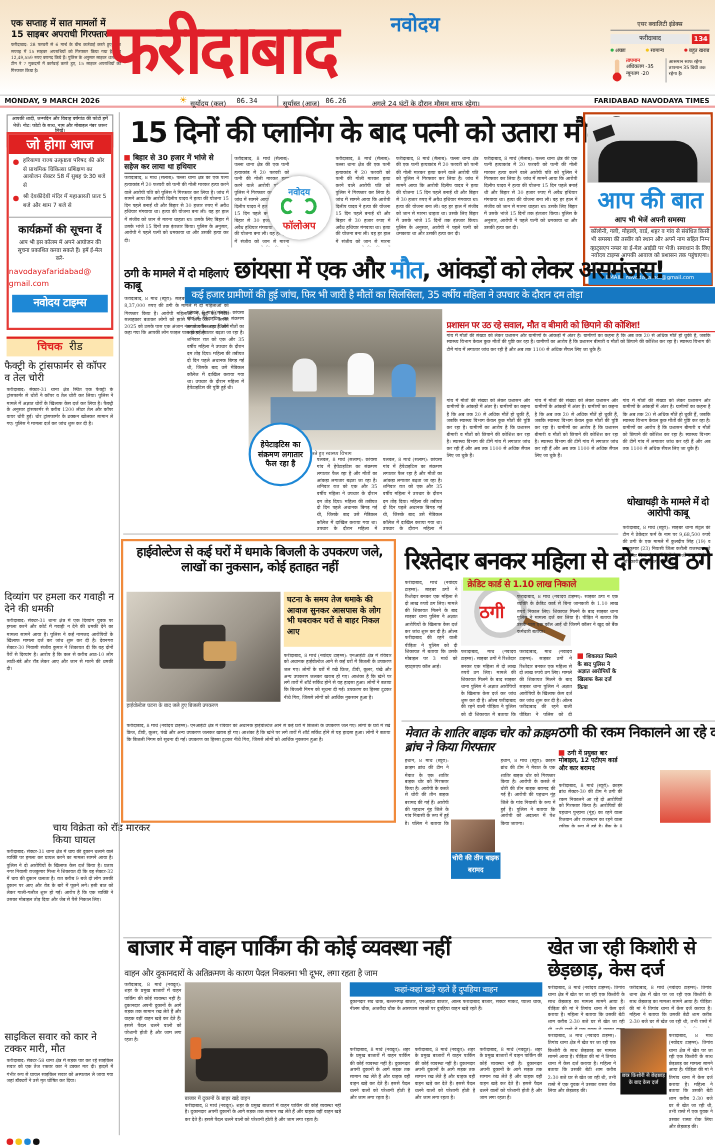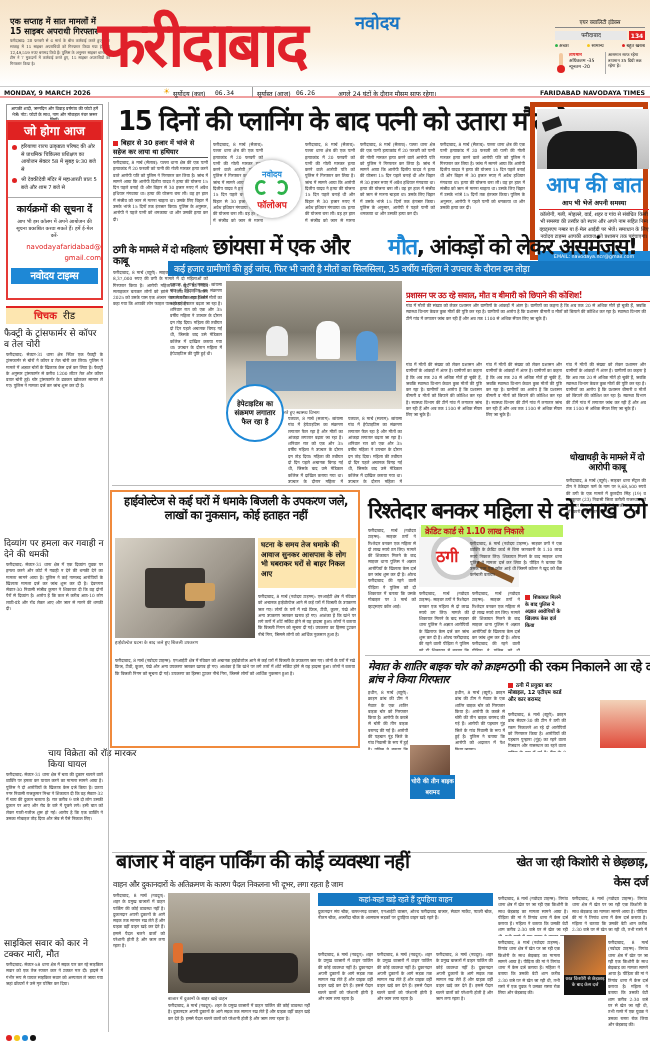--- a/index.html
+++ b/index.html
@@ -25,27 +25,27 @@
 
   
   #left-col { left: 0; top: 102px; width: 108px; height: 941px; }
   .left-box { position: absolute; left: 6px; width: 97px; }
   #today-box { top: 18px; height: 180px; border: 2px solid #e53935; background: #fff; }
   #today-title { background: #e02222; color: #fff; font-weight: bold; font-size: 12px; text-align: center; height: 18px; line-height: 18px; }
   .today-item { position: relative; padding-left: 10px; font-size: 5.2px; line-height: 7.5px; margin: 3px 3px 2px 3px; color: #222; }
   .today-item::before { content: ""; position: absolute; left: 1px; top: 2px; width: 5px; height: 5px; border-radius: 50%; background: #e02222; }
   #notice-title { font-weight: bold; font-size: 9.5px; text-align: center; margin-top: 6px; border-top: 1px solid #aaa; padding-top: 4px; }
   #notice-text { font-size: 5px; line-height: 7px; text-align: center; padding: 3px 5px; color: #222; }
-  #notice-email { font-size: 7px; text-align: right; color: #e02222; line-height: 11px; padding-left: 16px; }
+  #notice-email { font-size: 7px; text-align: left; color: #e02222; line-height: 11px; }
   #notice-logo { margin: 4px 3px 0 3px; background: #1e88d6; color: #fff; font-weight: bold; font-size: 10px; text-align: center; line-height: 16px; letter-spacing: -0.3px; }
   #chick-read { left: 6px; top: 204px; width: 97px; height: 18px; background: #fde6b0; border-top: 2px solid #e02222; font-size: 10px; text-align: center; line-height: 16px; }
   .left-hl { font-family: "DejaVu Sans", sans-serif; font-size: 9px; line-height: 11px; color: #111; text-align: left; position: absolute; left: 4px; width: 100px; }
 
   
-  #aap-box { left: 530px; top: 102px; width: 118px; height: 158px; border: 5px solid #c2410c; }
+  #aap-box { left: 530px; top: 102px; width: 118px; height: 158px; border: 2px solid #c2410c; }
   #aap-title { position: absolute; left: 4px; top: 66px; width: 110px; text-align: center; color: #1e88d6; font-weight: bold; font-size: 21px; line-height: 24px; letter-spacing: -0.5px; }
   #aap-sub { position: absolute; left: 4px; top: 91px; width: 110px; text-align: center; font-size: 6.4px; font-weight: bold; border-bottom: 1px solid #e02222; padding-bottom: 2px; }
   #aap-text { position: absolute; left: 4px; top: 104px; width: 110px; font-size: 5.1px; line-height: 7.3px; text-align: center; color: #222; }
   #aap-email { position: absolute; left: 3px; top: 144px; width: 112px; height: 11px; background: #1e88d6; color: #fff; font-size: 4.8px; line-height: 11px; text-align: center; }
 
   .blue-band { position: absolute; background: #1678c2; color: #fff; font-family: "DejaVu Sans", sans-serif; white-space: nowrap; overflow: hidden; }
   .yellow-band { position: absolute; background: #bef264; color: #c4161c; font-weight: bold; font-family: "DejaVu Sans", sans-serif; white-space: nowrap; overflow: hidden; }
   .red-marker { display: inline-block; width: 5px; height: 5px; background: #e02222; margin-right: 3px; vertical-align: middle; }
   .orange-box { position: absolute; border: 2px solid #f08a3c; }
 </style>
@@ -162,21 +162,21 @@
   <div id="aap-sub">आप भी भेजें अपनी समस्या</div>
   <div id="aap-text">कॉलोनी, गली, मोहल्ले, वार्ड, शहर व गांव से संबंधित किसी भी समस्या की तस्वीर को स्थान और अपने नाम सहित निम्न व्हाट्सएप नम्बर या ई-मेल आईडी पर भेजें। समाधान के लिए नवोदय टाइम्स आपकी आवाज को प्रशासन तक पहुंचाएगा।</div>
   <div id="aap-email">EMAIL: navodaya.ncr@gmail.com</div>
 </div>
 
 <div class="col-rule" style="left:210px;top:140px;height:85px;"></div>
 <div class="abs hl-md" style="left:113px;top:244px;width:95px;font-size:10px;">ठगी के मामले में दो महिलाएं काबू</div>
 <div class="bodytext abs" style="left:113px;top:270px;width:95px;height:210px;">फरीदाबाद, 8 मार्च (ब्यूरो): साइबर थाना सेंट्रल की टीम ने 8,37,000 रुपए की ठगी के मामले में दो महिलाओं को गिरफ्तार किया है। आरोपी महिलाओं ने खुद को निवेश सलाहकार बताकर लोगों को झांसे में लिया था। 7 अगस्त 2025 को उसके पास एक अंजान नंबर से कॉल आया जिसमें कहा गया कि आपकी लोन फाइल पास हो गई है।</div>
 
 <div class="abs hl-xl" style="left:213px;top:236px;font-size:22px;">
-  <span>छांयसा में एक और </span><span style="color:#1e88d6;margin-left:33px;">मौत</span><span>, आंकड़ों को लेकर असमंजस!</span>
+  <span>छांयसा में एक और </span><span style="color:#1e88d6;">मौत</span><span>, आंकड़ों को लेकर असमंजस!</span>
 </div>
 <div class="blue-band" style="left:168px;top:261px;width:482px;height:15px;font-size:9.2px;line-height:15px;padding-left:6px;letter-spacing:-0.4px;">कई हजार ग्रामीणों की हुई जांच, फिर भी जारी है मौतों का सिलसिला, 35 वर्षीय महिला ने उपचार के दौरान दम तोड़ा</div>
 
 <div class="bodytext abs" style="left:170px;top:282px;width:52px;height:180px;">पलवल, 8 मार्च (सलाम): छांयसा गांव में हेपेटाइटिस का संक्रमण लगातार फैल रहा है और मौतों का आंकड़ा लगातार बढ़ता जा रहा है। शनिवार रात को एक और 35 वर्षीय महिला ने उपचार के दौरान दम तोड़ दिया। महिला की तबीयत दो दिन पहले अचानक बिगड़ गई थी, जिसके बाद उसे मेडिकल कॉलेज में दाखिल कराया गया था। उपचार के दौरान महिला में हेपेटाइटिस की पुष्टि हुई थी।</div>
 <div class="photo" style="left:226px;top:281px;width:176px;height:128px;background:linear-gradient(180deg,#a9a396 0%,#7d786c 40%,#c9c2b4 70%,#e6e2d8 100%);">
   <div style="position:absolute;left:40px;top:45px;width:22px;height:30px;background:#eee;border-radius:10px 10px 2px 2px;"></div>
   <div style="position:absolute;left:90px;top:40px;width:24px;height:38px;background:#fafafa;border-radius:10px 10px 2px 2px;"></div>
   <div style="position:absolute;left:130px;top:50px;width:22px;height:30px;background:#5b9bd5;border-radius:10px 10px 2px 2px;"></div>
   <div style="position:absolute;left:20px;top:80px;width:150px;height:30px;background:#4c7fb0;opacity:0.7;"></div>
 </div>
@@ -242,21 +242,21 @@
   <div style="position:absolute;left:5px;top:50px;width:10px;height:20px;background:#e07030;border-radius:3px;"></div>
 </div>
 <div class="abs" style="left:168px;top:995px;width:142px;font-size:4.6px;color:#333;">बाजार में दुकानों के बाहर खड़े वाहन</div>
 <div class="bodytext abs" style="left:168px;top:1003px;width:142px;height:30px;">फरीदाबाद, 8 मार्च (नवदूत): शहर के प्रमुख बाजारों में वाहन पार्किंग की कोई व्यवस्था नहीं है। दुकानदार अपनी दुकानों के आगे सड़क तक सामान रख लेते हैं और ग्राहक वहीं वाहन खड़े कर देते हैं। इससे पैदल चलने वालों को परेशानी होती है और जाम लगा रहता है।</div>
 <div class="blue-band" style="left:318px;top:893px;width:175px;height:13px;font-size:7.5px;line-height:13px;text-align:center;letter-spacing:-0.2px;">कहां-कहां खड़े रहते हैं दुपहिया वाहन</div>
 <div class="bodytext abs" style="left:318px;top:909px;width:175px;height:40px;">दुकानदार संघ चौक, बल्लभगढ़ बाजार, एनआईटी बाजार, ओल्ड फरीदाबाद बाजार, सेक्टर मार्केट, प्याली चौक, नीलम चौक, अजरौंदा चौक के आसपास सड़कों पर दुपहिया वाहन खड़े रहते हैं।</div>
 <div class="bodytext abs" style="left:318px;top:952px;width:55px;height:80px;">फरीदाबाद, 8 मार्च (नवदूत): शहर के प्रमुख बाजारों में वाहन पार्किंग की कोई व्यवस्था नहीं है। दुकानदार अपनी दुकानों के आगे सड़क तक सामान रख लेते हैं और ग्राहक वहीं वाहन खड़े कर देते हैं। इससे पैदल चलने वालों को परेशानी होती है और जाम लगा रहता है।</div>
 <div class="bodytext abs" style="left:377px;top:952px;width:55px;height:80px;">फरीदाबाद, 8 मार्च (नवदूत): शहर के प्रमुख बाजारों में वाहन पार्किंग की कोई व्यवस्था नहीं है। दुकानदार अपनी दुकानों के आगे सड़क तक सामान रख लेते हैं और ग्राहक वहीं वाहन खड़े कर देते हैं। इससे पैदल चलने वालों को परेशानी होती है और जाम लगा रहता है।</div>
 <div class="bodytext abs" style="left:436px;top:952px;width:57px;height:80px;">फरीदाबाद, 8 मार्च (नवदूत): शहर के प्रमुख बाजारों में वाहन पार्किंग की कोई व्यवस्था नहीं है। दुकानदार अपनी दुकानों के आगे सड़क तक सामान रख लेते हैं और ग्राहक वहीं वाहन खड़े कर देते हैं। इससे पैदल चलने वालों को परेशानी होती है और जाम लगा रहता है।</div>
 
-<div class="abs hl-md" style="left:498px;top:852px;width:150px;font-size:12px;line-height:20px;text-align:right;">खेत जा रही किशोरी से छेड़छाड़, केस दर्ज</div>
+<div class="abs hl-md" style="left:498px;top:852px;width:150px;font-size:17px;line-height:20px;text-align:left;">खेत जा रही किशोरी से छेड़छाड़, केस दर्ज</div>
 <div class="bodytext abs" style="left:498px;top:896px;width:70px;height:40px;">फरीदाबाद, 8 मार्च (नवोदय टाइम्स): तिगांव थाना क्षेत्र में खेत पर जा रही एक किशोरी के साथ छेड़छाड़ का मामला सामने आया है। पीड़िता की मां ने तिगांव थाना में केस दर्ज कराया है। महिला ने बताया कि उसकी बेटी शाम करीब 2:30 बजे घर से खेत जा रही थी, तभी रास्ते में एक युवक ने उसका रास्ता रोक लिया और छेड़छाड़ की।</div>
 <div class="photo" style="left:564px;top:935px;width:42px;height:40px;background:linear-gradient(135deg,#6b5040,#e08030);"></div>
 <div class="abs" style="left:564px;top:975px;width:42px;height:20px;background:#111;color:#fff;font-size:4.6px;line-height:6px;text-align:center;padding:1px;">छात्र किशोरी से छेड़छाड़ के बाद केस दर्ज</div>
 <div class="bodytext abs" style="left:498px;top:940px;width:62px;height:90px;">फरीदाबाद, 8 मार्च (नवोदय टाइम्स): तिगांव थाना क्षेत्र में खेत पर जा रही एक किशोरी के साथ छेड़छाड़ का मामला सामने आया है। पीड़िता की मां ने तिगांव थाना में केस दर्ज कराया है। महिला ने बताया कि उसकी बेटी शाम करीब 2:30 बजे घर से खेत जा रही थी, तभी रास्ते में एक युवक ने उसका रास्ता रोक लिया और छेड़छाड़ की।</div>
 <div class="bodytext abs" style="left:572px;top:896px;width:75px;height:38px;">फरीदाबाद, 8 मार्च (नवोदय टाइम्स): तिगांव थाना क्षेत्र में खेत पर जा रही एक किशोरी के साथ छेड़छाड़ का मामला सामने आया है। पीड़िता की मां ने तिगांव थाना में केस दर्ज कराया है। महिला ने बताया कि उसकी बेटी शाम करीब 2:30 बजे घर से खेत जा रही थी, तभी रास्ते में एक युवक ने उसका रास्ता रोक लिया और छेड़छाड़ की।</div>
 <div class="bodytext abs" style="left:608px;top:940px;width:40px;height:90px;">फरीदाबाद, 8 मार्च (नवोदय टाइम्स): तिगांव थाना क्षेत्र में खेत पर जा रही एक किशोरी के साथ छेड़छाड़ का मामला सामने आया है। पीड़िता की मां ने तिगांव थाना में केस दर्ज कराया है। महिला ने बताया कि उसकी बेटी शाम करीब 2:30 बजे घर से खेत जा रही थी, तभी रास्ते में एक युवक ने उसका रास्ता रोक लिया और छेड़छाड़ की।</div>
 
 <div class="abs" style="left:0;top:1035px;width:650px;height:8px;display:flex;gap:2px;padding-left:6px;">
   <span style="width:6px;height:6px;border-radius:50%;background:#e02222;"></span>
   <span style="width:6px;height:6px;border-radius:50%;background:#f5c518;"></span>

